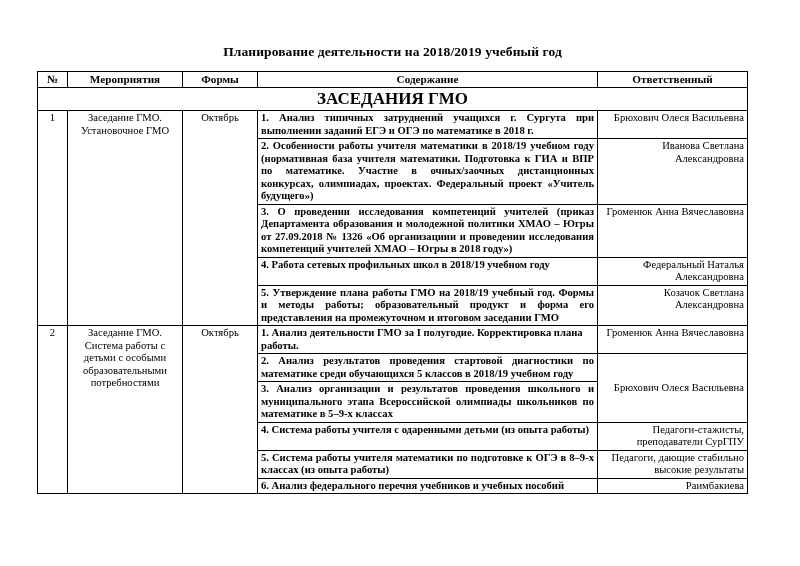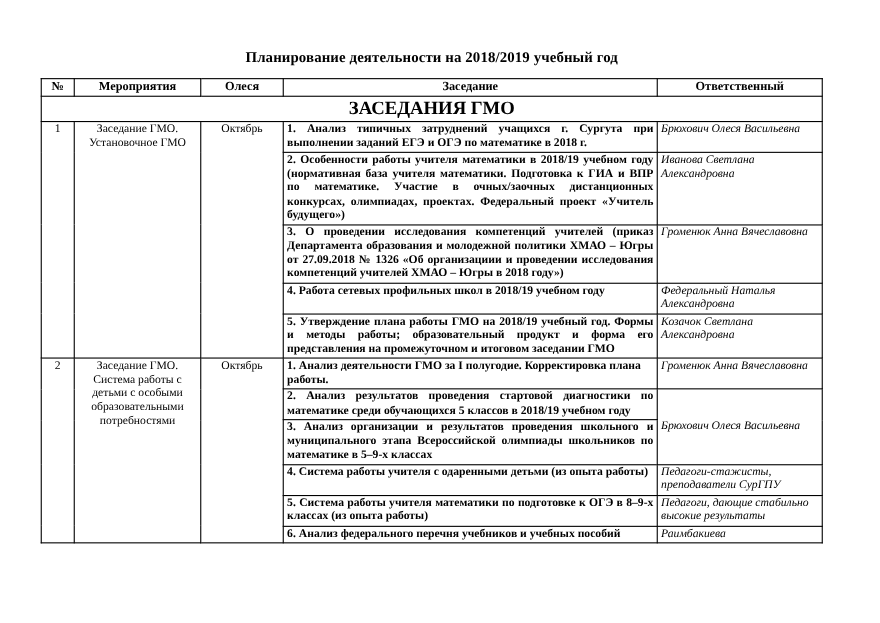--- a/index.html
+++ b/index.html
@@ -86,24 +86,23 @@
   .c-content {
     text-align: justify;
     text-justify: inter-word;
     vertical-align: top;
     padding-top: 2px;
     padding-bottom: 2px;
     font-weight: bold;
   }
   .c-content.plain { text-align: left; margin-left: 32px; }
   .c-resp {
-    text-align: left;
+    text-align: right;
     vertical-align: top;
     padding-top: 2px;
-    font-style: italic;
   }
   .c-resp.mid { vertical-align: middle; }
 </style>
 </head>
 <body>
 
 <div class="page">
 
   <h1 class="doc-title">Планирование деятельности на 2018/2019 учебный год</h1>
 
@@ -112,22 +111,22 @@
       <col class="col-num">
       <col class="col-event">
       <col class="col-date">
       <col class="col-content">
       <col class="col-resp">
     </colgroup>
     <thead>
       <tr>
         <th>№</th>
         <th>Мероприятия</th>
-        <th>Олеся</th>
-        <th>Заседание</th>
+        <th>Формы</th>
+        <th>Содержание</th>
         <th>Ответственный</th>
       </tr>
     </thead>
     <tbody>
 
       <tr class="section-row">
         <td colspan="5">ЗАСЕДАНИЯ ГМО</td>
       </tr>
 
       <tr>

